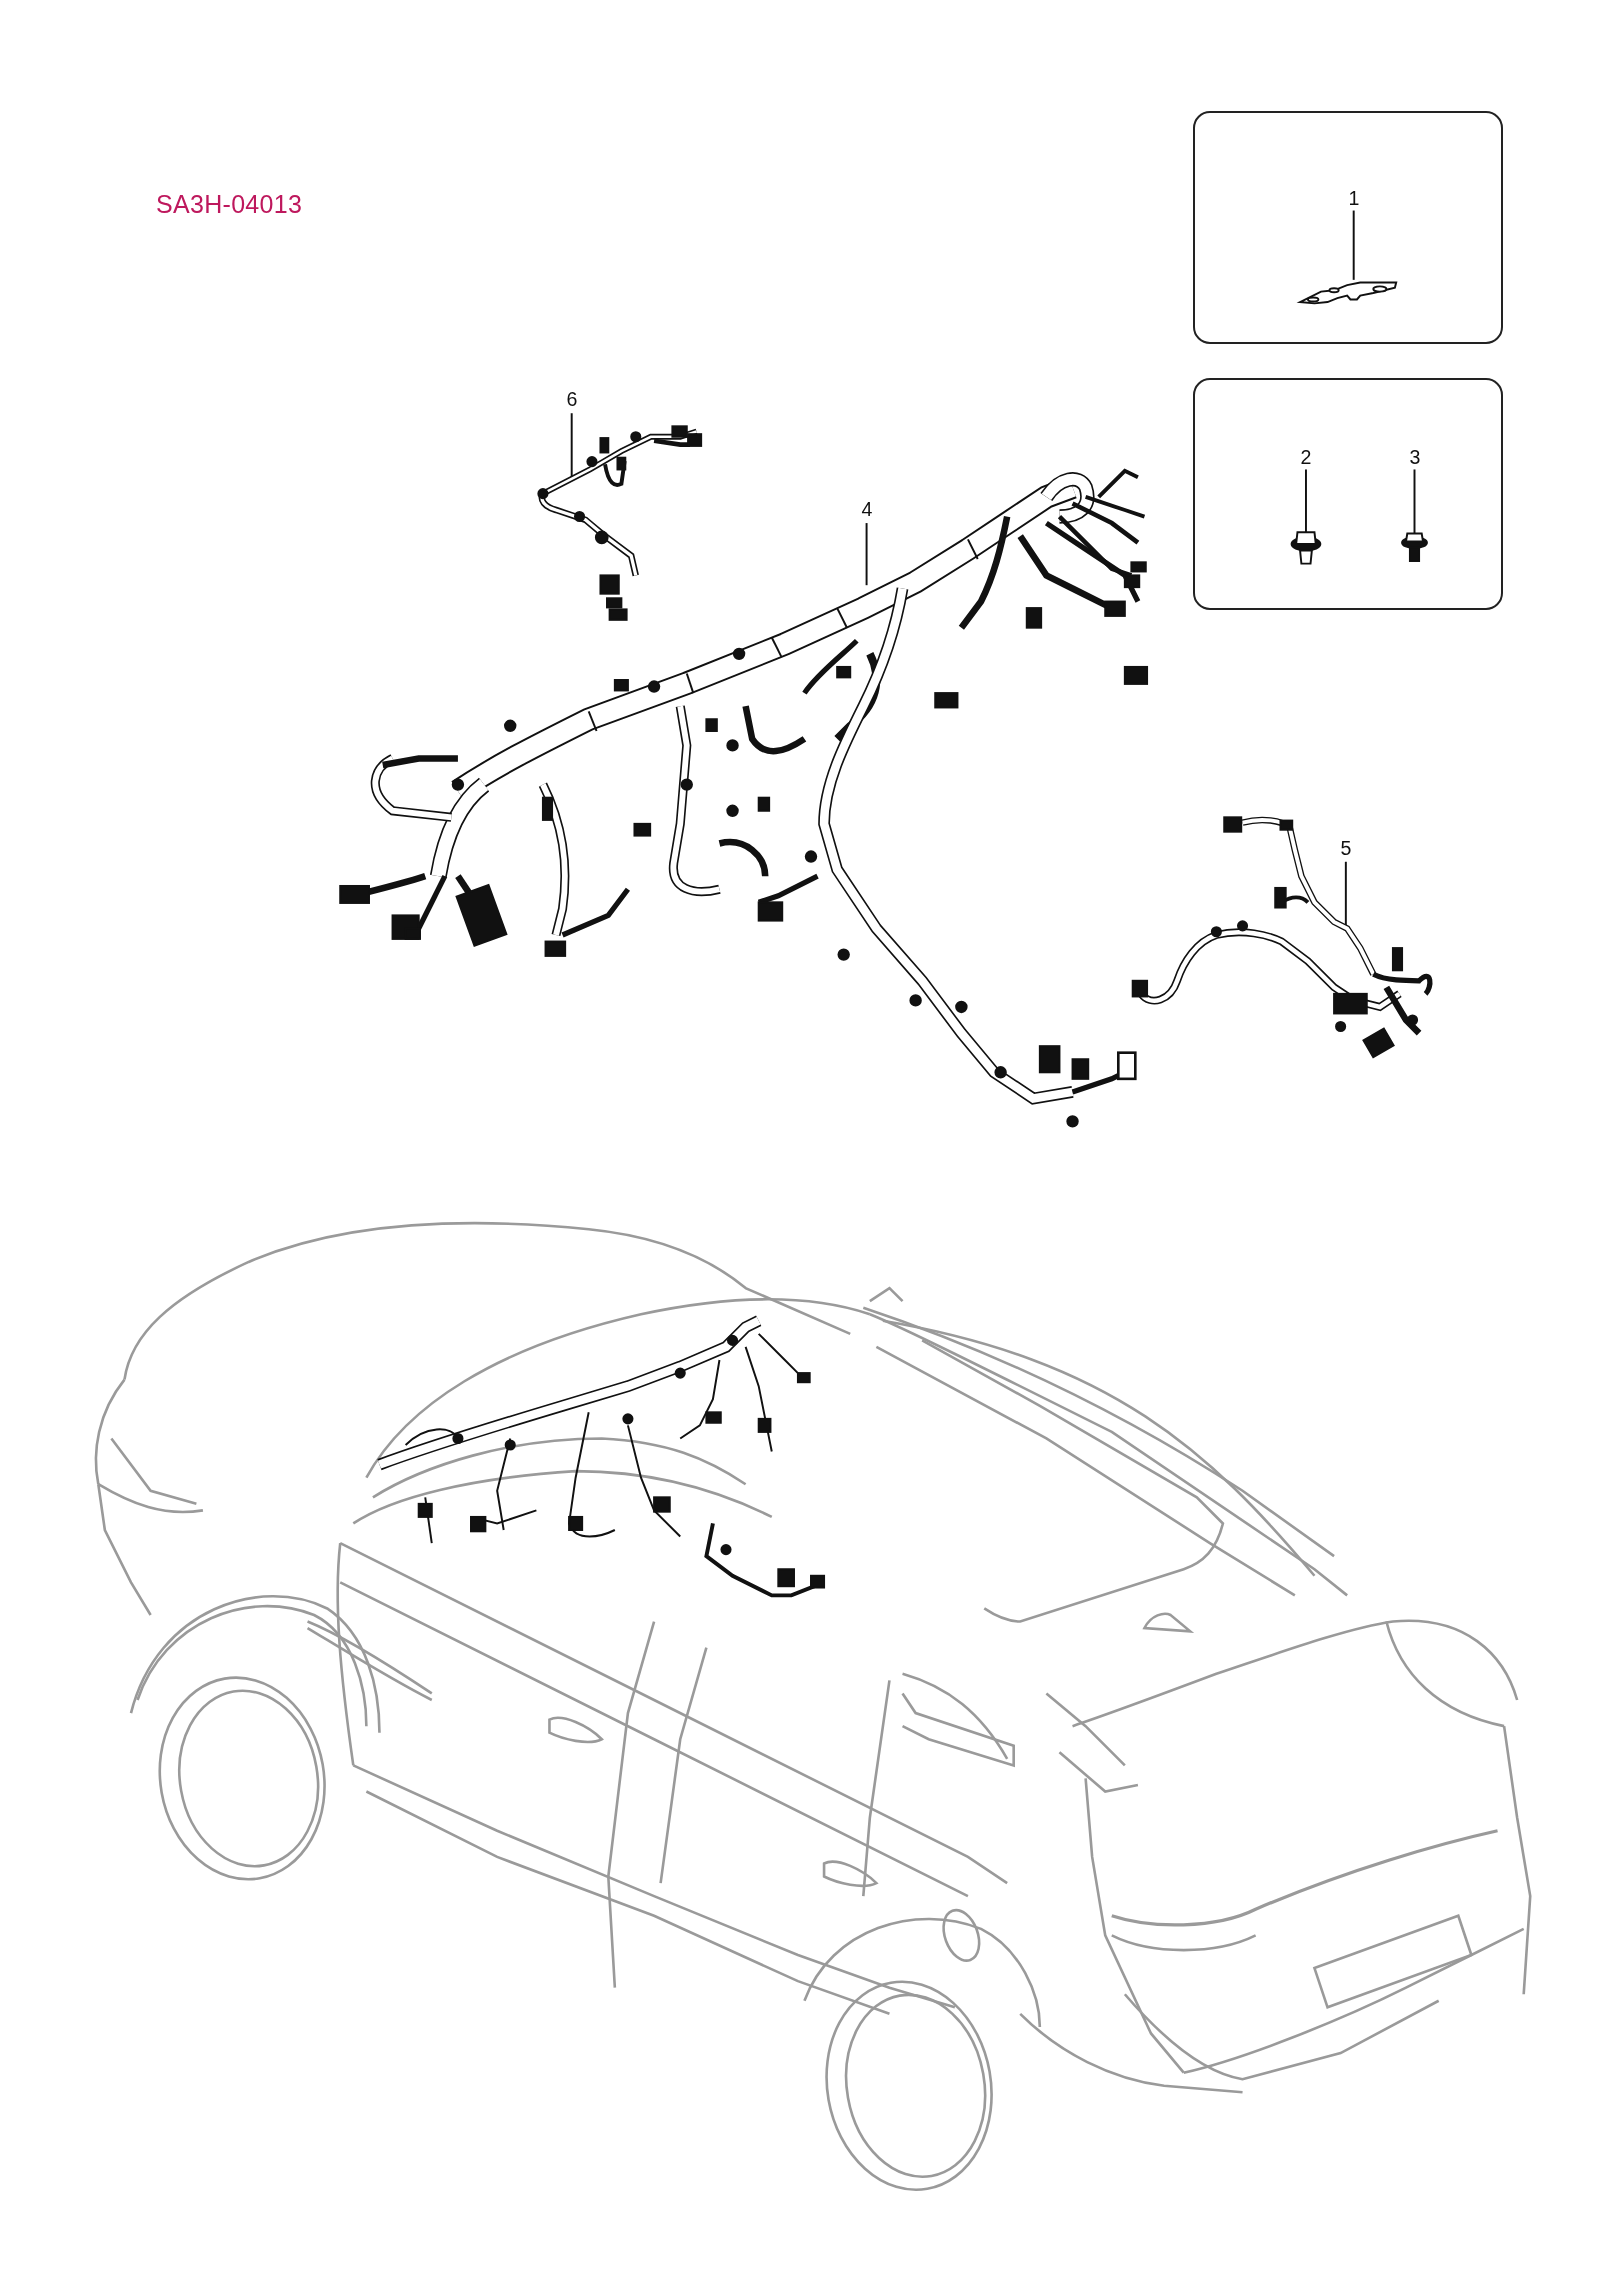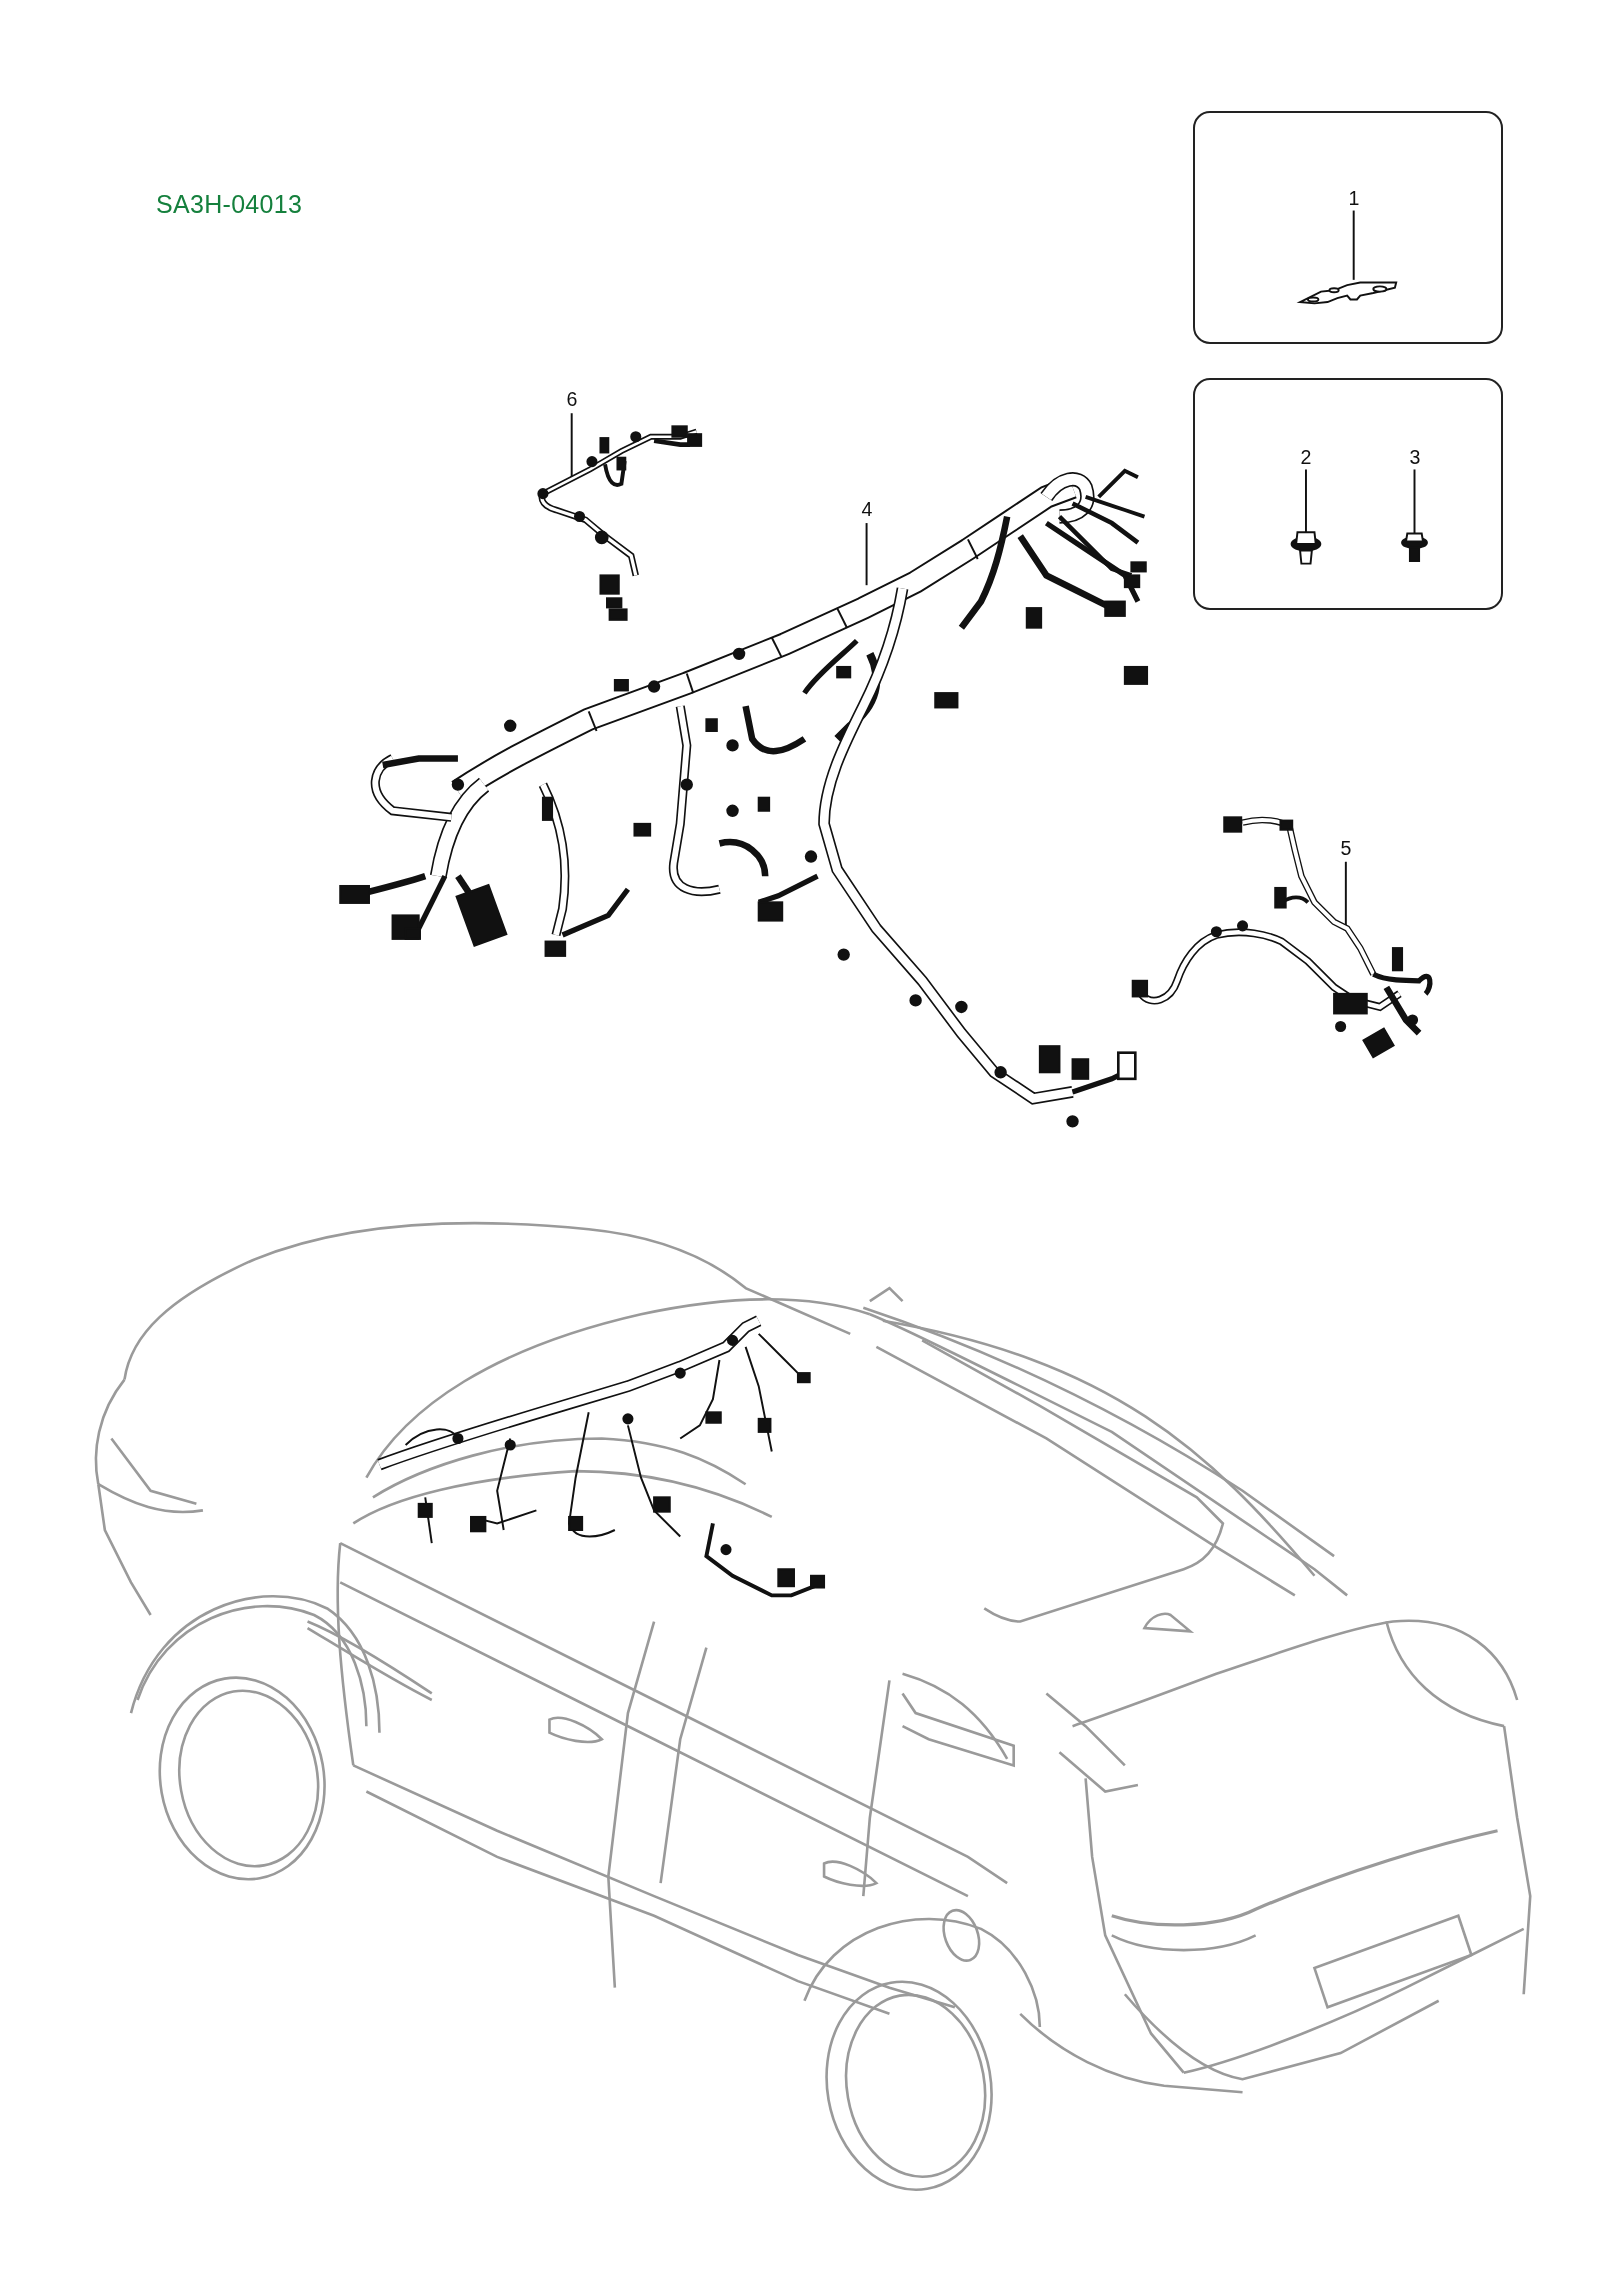--- a/index.html
+++ b/index.html
@@ -1,17 +1,17 @@
 <!DOCTYPE html>
 <html style="font-size:10.5px"><head>
 <meta charset="utf-8">
 <style>
   html, body { margin: 0; padding: 0; background: #ffffff; }
   body { width: 1622px; height: 2295px; position: relative; overflow: hidden; font-family: "Liberation Sans", sans-serif; }
-  .diagram-code { position: absolute; left: 156px; top: 190px; font-size: 25px; color: #15803d; letter-spacing: 0.3px; text-align: right; }
+  .diagram-code { position: absolute; left: 156px; top: 190px; font-size: 25px; color: #be185d; letter-spacing: 0.3px; text-align: right; }
   .callout { position: absolute; font-size: 19.6px; color: #111; transform: translateX(-50%); }
   .inset-box { position: absolute; border: 2px solid #222; border-radius: 17px; background: #fff; box-sizing: border-box; }
   svg.art { position: absolute; left: 0; top: 0; }
 </style>
 </head>
 <body>
 
 <div class="diagram-code">SA3H-04013</div>
 
 <div class="inset-box" style="left:1193px; top:111px; width:310px; height:233px;"></div>

